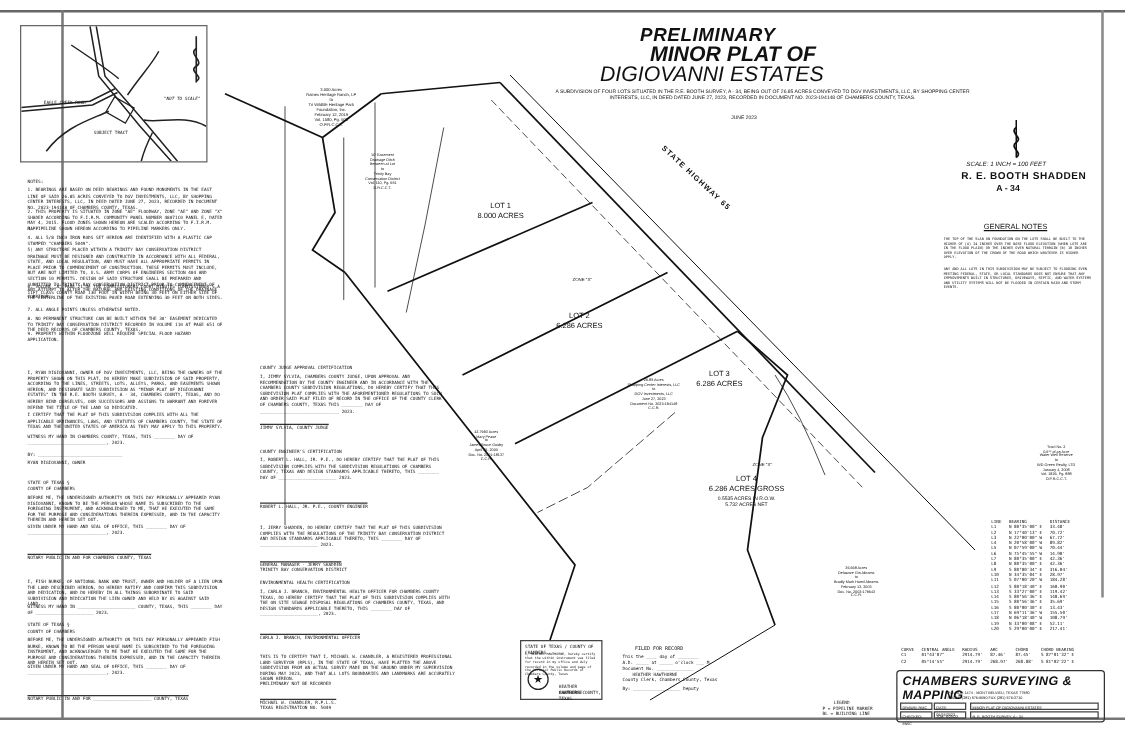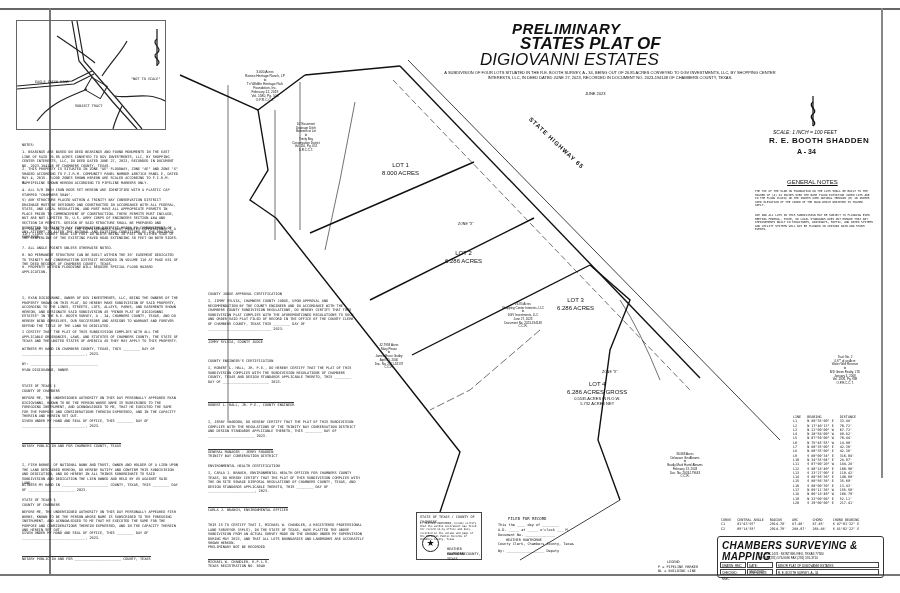--- a/index.html
+++ b/index.html
@@ -120,21 +120,21 @@
 
 <div class="t tiny" style="left:508px;top:517px;font-size:4px;">FILED FOR RECORD</div>
 <div class="t tiny" style="left:498px;top:523px;">This the ____ day of ________</div>
 <div class="t tiny" style="left:498px;top:528px;">A.D. _____ at _____ o'clock ___ M.</div>
 <div class="t tiny" style="left:498px;top:533px;">Document No. ______________</div>
 <div class="t tiny" style="left:506px;top:538px;">HEATHER HAWTHORNE</div>
 <div class="t tiny" style="left:498px;top:542px;">County Clerk, Chambers County, Texas</div>
 <div class="t tiny" style="left:498px;top:549px;">By: __________________ Deputy</div>
 
 <div class="t title1">PRELIMINARY</div>
-<div class="t title2">STATES PLAT OF</div>
+<div class="t title2">MINOR PLAT OF</div>
 <div class="t title3">DIGIOVANNI ESTATES</div>
 <div class="t subt">A SUBDIVISION OF FOUR LOTS SITUATED IN THE R.E. BOOTH SURVEY, A - 34, BEING OUT OF 26.85 ACRES CONVEYED TO DGV INVESTMENTS, LLC, BY SHOPPING CENTER INTERESTS, LLC, IN DEED DATED JUNE 27, 2023, RECORDED IN DOCUMENT NO. 2023-194148 OF CHAMBERS COUNTY, TEXAS.</div>
 <div class="t date">JUNE 2023</div>
 
 <svg style="position:absolute;left:806px;top:96px;" width="14" height="32">
   <path d="M7 0 L7 30" stroke="#111" stroke-width="1.2"></path>
   <path d="M7 6 C1 10,13 14,7 18 C1 22,13 26,7 30" stroke="#111" stroke-width="1.4" fill="none"></path>
 </svg>
 
 <div class="t scale">SCALE: 1 INCH = 100 FEET</div>

